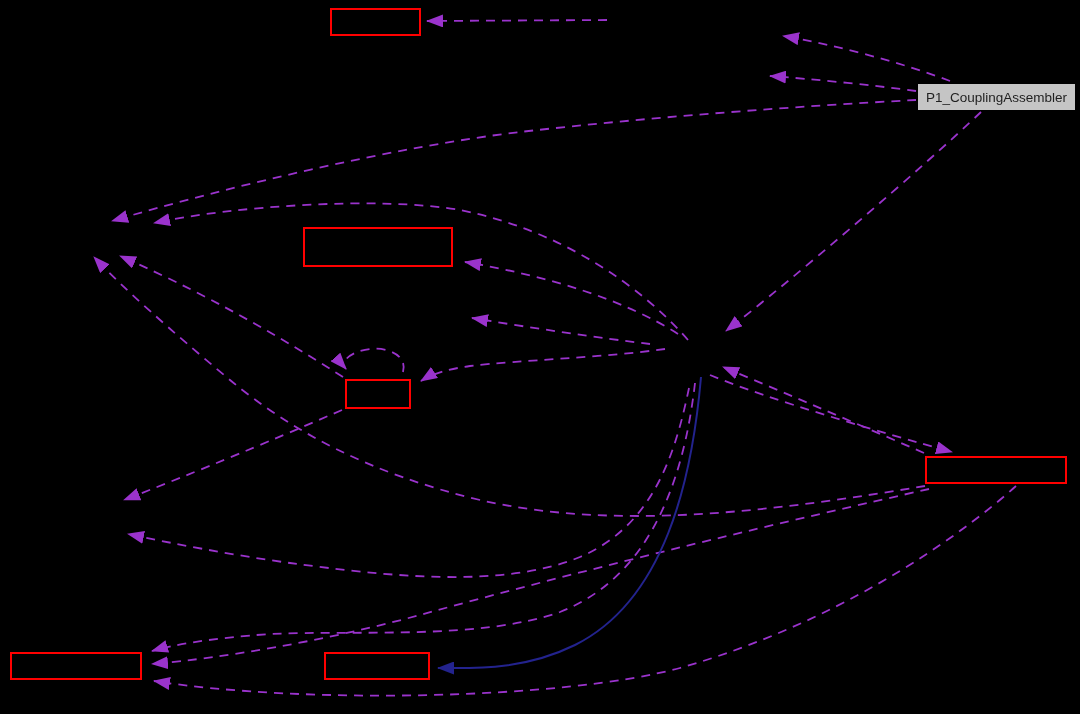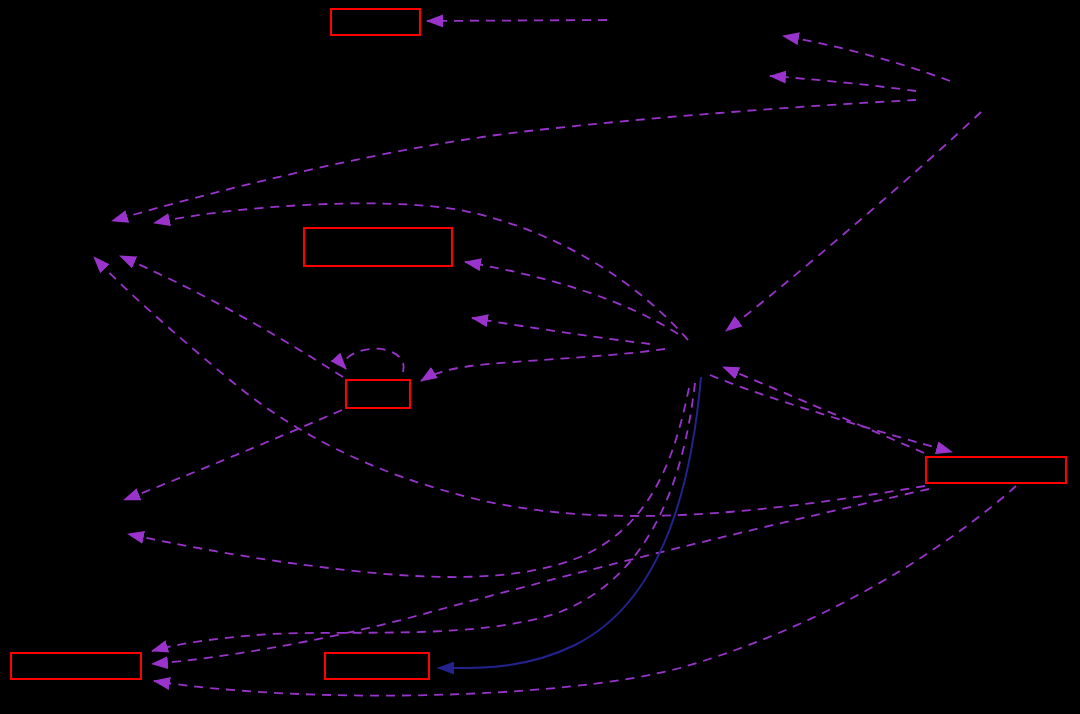--- a/index.html
+++ b/index.html
@@ -64,20 +64,23 @@
     <path class="edge" d="M1016,486 C950,545 830,625 680,668 C560,700 300,704 154,681" marker-end="url(#ap)"></path>
     <path class="edge" d="M695,383 C685,470 655,575 560,612 C480,640 360,630 270,634 C212,638 172,645 152,651" marker-end="url(#ap)"></path>
     <path class="edge" d="M689,388 C676,450 655,525 580,557 C500,590 380,575 290,563 C232,555 175,544 128,534" marker-end="url(#ap)"></path>
     <path class="edge" d="M342,410 C300,428 222,462 124,500" marker-end="url(#ap)"></path>
 
     <path class="edge-solid" d="M701,377 C692,480 665,600 575,645 C522,671 472,668 438,668" marker-end="url(#ab)"></path>
   </svg>
 
   <div class="node" style="left:330px;top:8px;width:91px;height:28px;"></div>
 
+  <div class="gray-label" style="left:918px;top:84px;width:157px;height:26px;">
+    <span>P1_CouplingAssembler</span>
+  </div>
 
   <div class="node" style="left:303px;top:227px;width:150px;height:40px;"></div>
 
   <div class="node" style="left:345px;top:379px;width:66px;height:30px;"></div>
 
   <div class="node" style="left:925px;top:456px;width:142px;height:28px;"></div>
 
   <div class="node" style="left:10px;top:652px;width:132px;height:28px;"></div>
 
   <div class="node" style="left:324px;top:652px;width:106px;height:28px;"></div>

